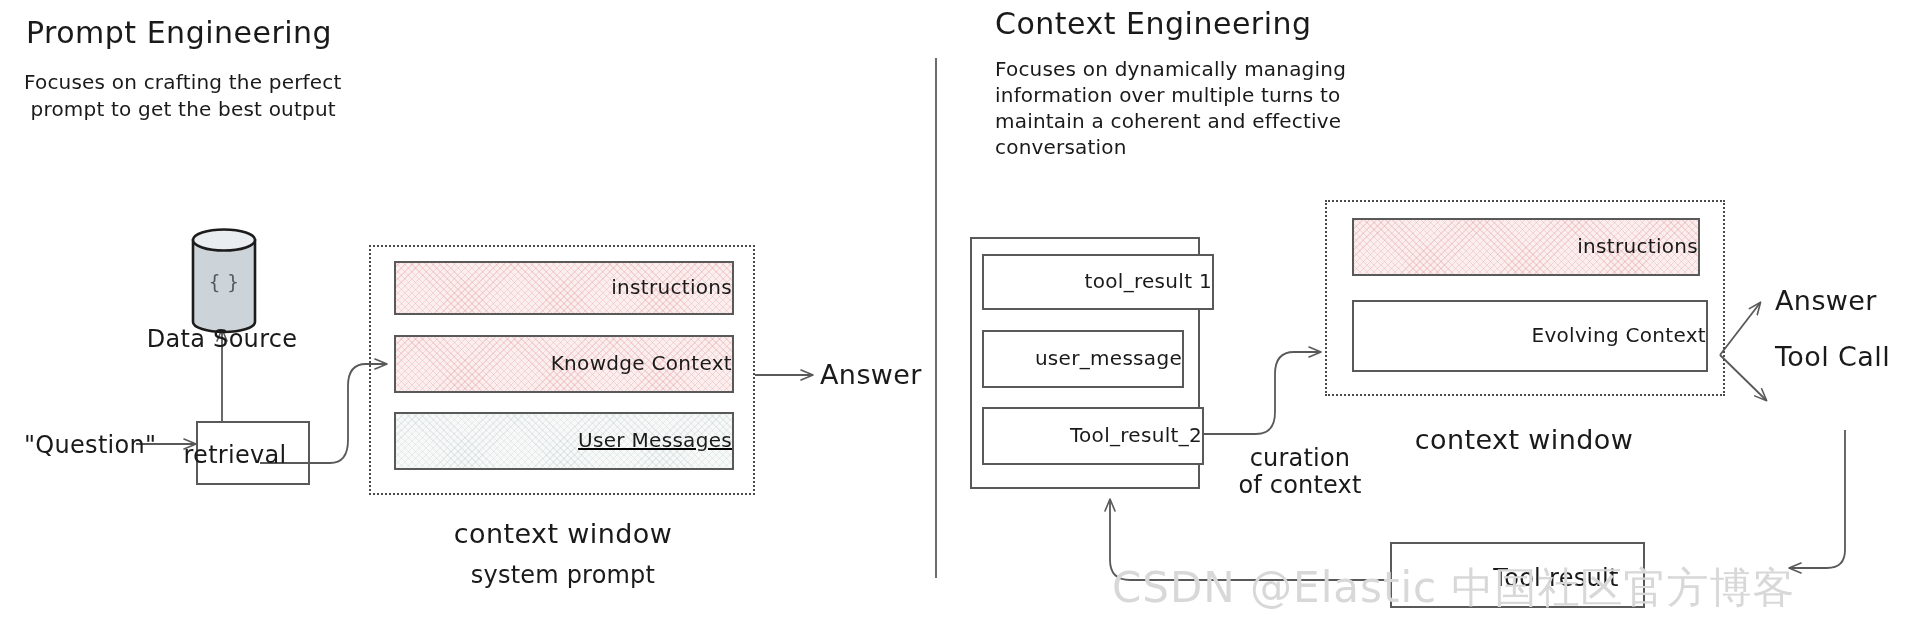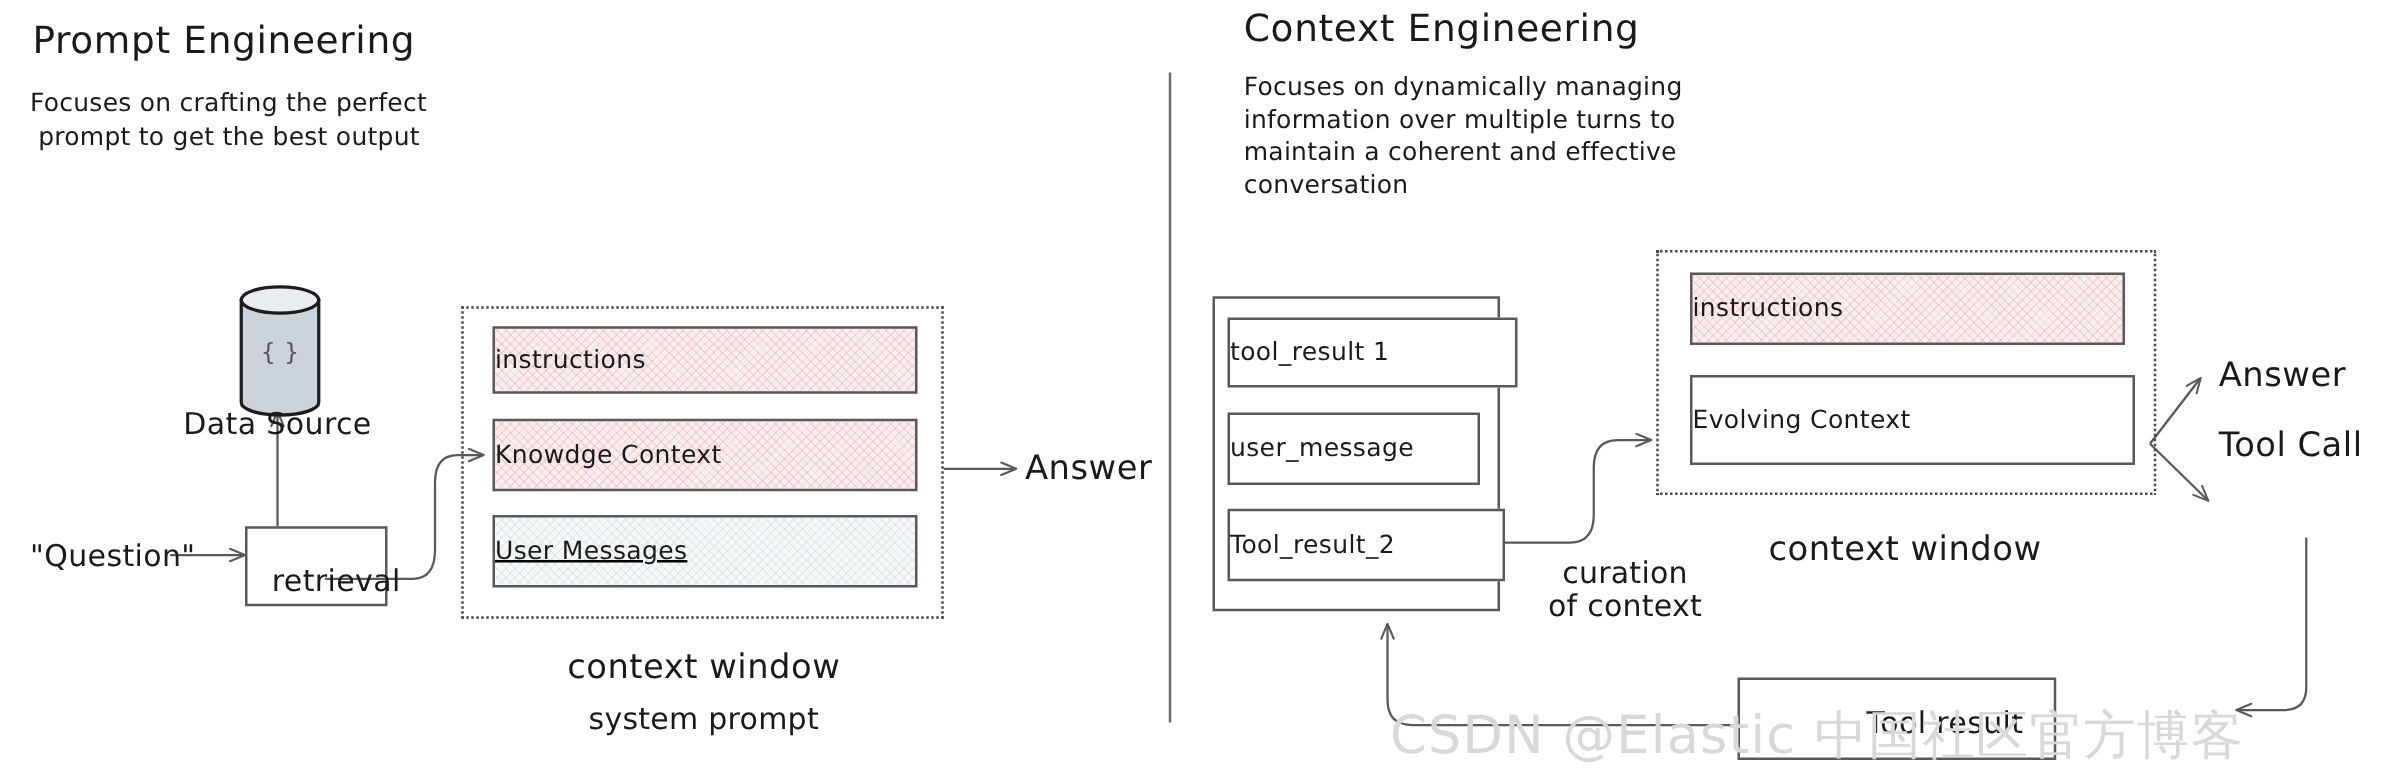--- a/index.html
+++ b/index.html
@@ -67,21 +67,21 @@
     pointer-events: none;
     letter-spacing: 1px;
   }
   .node-box {
     position: absolute;
     border: 2px solid #595959;
     background: #ffffff;
     box-sizing: border-box;
     display: flex;
     align-items: center;
-    justify-content: flex-start;
+    justify-content: flex-end;
   }
   .node-box.pink {
     background-color: #fbeeee;
     background-image:
       repeating-linear-gradient(45deg, rgba(226,150,150,0.30) 0 1px, transparent 1px 5px),
       repeating-linear-gradient(-45deg, rgba(226,150,150,0.30) 0 1px, transparent 1px 5px);
   }
   .node-box.gray {
     background-color: #f7f9f9;
     background-image:
@@ -156,21 +156,21 @@
       </g>
     </svg>
     <div class="txt smalllabel" style="left:224px; top:270px; transform:translateX(-50%); color:#53585c; font-size:19px;">{ }</div>
 
     <div class="txt medlabel ctr" style="left:222px; top:324px;">Data Source</div>
 
     <div class="txt medlabel" style="left:24px; top:430px;">"Question"</div>
 
     <div class="node-box" style="left:196px; top:421px; width:64px; height:0px; border:none;"></div>
     <div class="plain-frame" style="left:196px; top:421px; width:114px; height:64px;"></div>
-    <div class="txt medlabel ctr" style="left:269px; top:440px;margin-top:10px;">retrieval</div>
+    <div class="txt medlabel ctr" style="left:235px; top:440px;">retrieval</div>
 
     <div class="dotted-frame" style="left:369px; top:245px; width:386px; height:250px;"></div>
 
     <div class="node-box pink" style="left:394px; top:261px; width:340px; height:54px;">
       <span class="txt boxlabel" style="position:static;">instructions</span>
     </div>
 
     <div class="node-box pink" style="left:394px; top:335px; width:340px; height:58px;">
       <span class="txt boxlabel" style="position:static;">Knowdge Context</span>
     </div>

